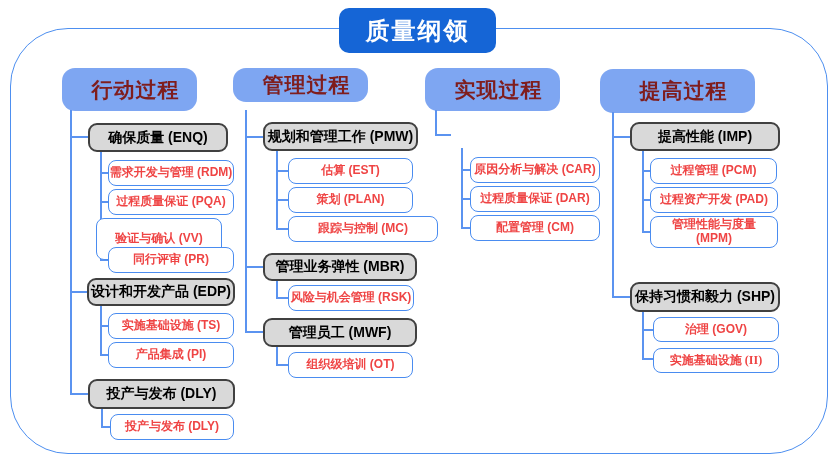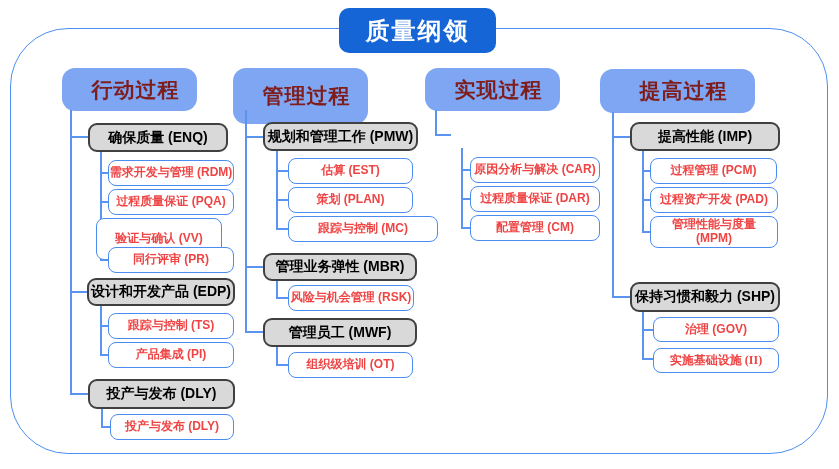--- a/index.html
+++ b/index.html
@@ -44,21 +44,21 @@
 </head>
 <body>
 
 <div class="stage">
 
   <div class="frame"></div>
 
   <div class="title">质量纲领</div>
 
   <div class="colhdr" style="left:62px; top:68px; width:123px; height:43px;">行动过程</div>
-  <div class="colhdr" style="left:233px; top:68px; width:123px; height:56px;">管理过程</div>
+  <div class="colhdr" style="left:233px; top:68px; width:123px; height:34px;">管理过程</div>
   <div class="colhdr" style="left:425px; top:68px; width:123px; height:43px;">实现过程</div>
   <div class="colhdr" style="left:600px; top:69px; width:143px; height:44px;">提高过程</div>
 
   <div class="vl" style="left:70px; top:110px; height:285px;"></div>
   <div class="hl" style="left:70px; top:136px; width:18px;"></div>
   <div class="hl" style="left:70px; top:291px; width:17px;"></div>
   <div class="hl" style="left:70px; top:393px; width:18px;"></div>
   <div class="vl" style="left:100px; top:151px; height:110px;"></div>
   <div class="hl" style="left:100px; top:172px; width:8px;"></div>
   <div class="hl" style="left:100px; top:201px; width:8px;"></div>
@@ -100,21 +100,21 @@
   <div class="vl" style="left:642px; top:310px; height:50px;"></div>
   <div class="hl" style="left:642px; top:329px; width:11px;"></div>
   <div class="hl" style="left:642px; top:358px; width:11px;"></div>
 
   <div class="gbox" style="left:88px; top:123px; width:140px; height:29px;">确保质量 (ENQ)</div>
   <div class="wbox" style="left:108px; top:160px; width:126px; height:26px;">需求开发与管理 (RDM)</div>
   <div class="wbox" style="left:108px; top:189px; width:126px; height:26px;">过程质量保证 (PQA)</div>
   <div class="wbox" style="left:96px; top:218px; width:126px; height:42px;">验证与确认 (VV)</div>
   <div class="wbox" style="left:108px; top:247px; width:126px; height:26px;">同行评审 (PR)</div>
   <div class="gbox" style="left:87px; top:278px; width:148px; height:28px;">设计和开发产品 (EDP)</div>
-  <div class="wbox" style="left:108px; top:313px; width:126px; height:26px;">跟踪与控制 (TS)</div>
+  <div class="wbox" style="left:108px; top:313px; width:126px; height:26px;">实施基础设施 (TS)</div>
   <div class="wbox" style="left:108px; top:342px; width:126px; height:26px;">产品集成 (PI)</div>
   <div class="gbox" style="left:88px; top:379px; width:147px; height:30px;">投产与发布 (DLY)</div>
   <div class="wbox" style="left:110px; top:414px; width:124px; height:26px;">投产与发布 (DLY)</div>
 
   <div class="gbox" style="left:263px; top:122px; width:155px; height:29px;">规划和管理工作 (PMW)</div>
   <div class="wbox" style="left:288px; top:158px; width:125px; height:26px;">估算 (EST)</div>
   <div class="wbox" style="left:288px; top:187px; width:125px; height:26px;">策划 (PLAN)</div>
   <div class="wbox" style="left:288px; top:216px; width:150px; height:26px;">跟踪与控制 (MC)</div>
   <div class="gbox" style="left:263px; top:253px; width:154px; height:28px;">管理业务弹性 (MBR)</div>
   <div class="wbox" style="left:288px; top:285px; width:126px; height:26px;">风险与机会管理 (RSK)</div>

